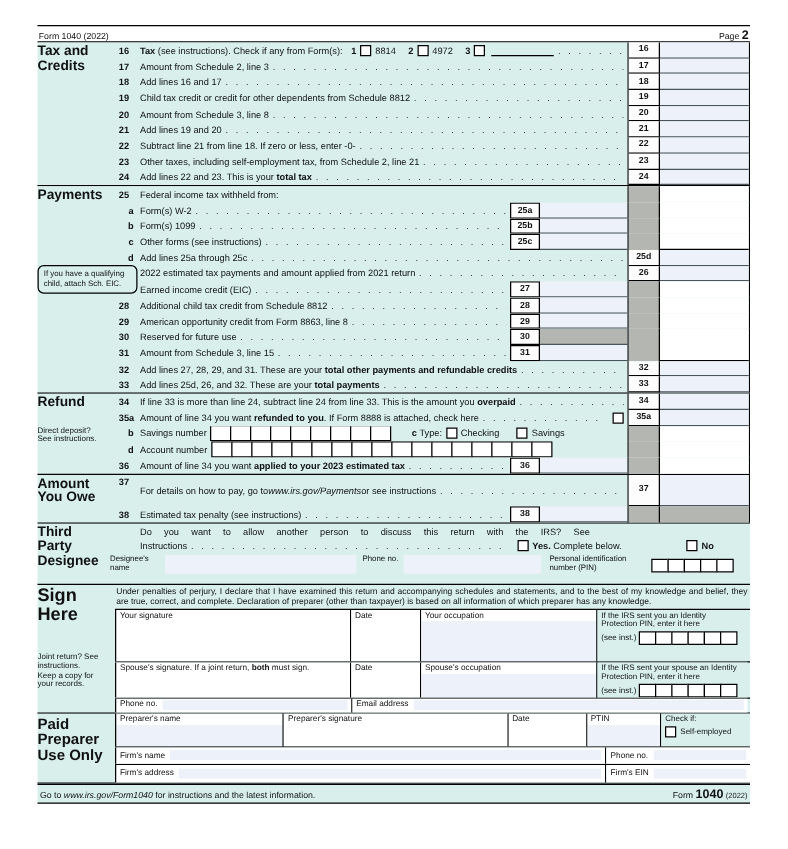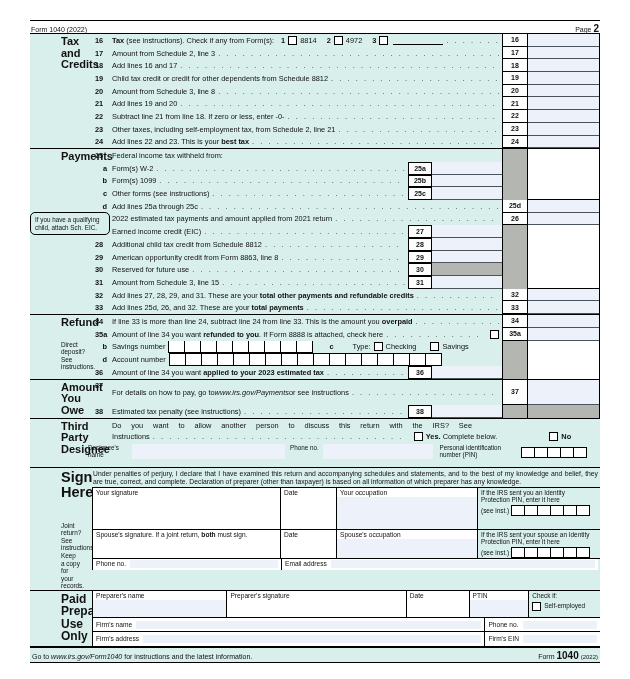--- a/index.html
+++ b/index.html
@@ -6,21 +6,21 @@
   .page{position:relative;width:630px;height:679px;background:#fff;overflow:hidden;
         font-family:"Liberation Sans",sans-serif;color:#111;}
   .form{position:absolute;left:30px;top:20px;width:570px;}
   
   .hdr{display:flex;justify-content:space-between;align-items:baseline;
        border-top:1px solid #000;font-size:7px;padding:2px 1px 1px 1px;height:9px;}
   .pgnum{font-size:10px;}
   .main{border-top:1.6px solid #000;}
   
   .section{display:flex;background:#d8efec;border-bottom:1.6px solid #000;}
-  .seclabel{width:58px;flex:none;font-weight:bold;font-size:11px;line-height:11.5px;padding-top:2px;box-sizing:border-box;padding-left:31px;}
+  .seclabel{width:58px;flex:none;font-weight:bold;font-size:11px;line-height:11.5px;padding-top:2px;box-sizing:border-box;}
   .seclabel.big{font-size:14.5px;line-height:15px;}
   .seclabel.mid{font-size:12px;line-height:12.5px;}
   .secnote{font-weight:normal;font-size:6.4px;line-height:7.6px;padding-right:8px;}
   .rows{flex:1;min-width:0;}
   
   .frow{height:12.7px;display:flex;align-items:center;font-size:7.4px;}
   .frow.two{height:25.4px;}
   .num{width:24px;flex:none;font-weight:bold;padding-left:7px;box-sizing:border-box;}
   .num.sub{padding-left:0;padding-right:5px;text-align:right;}
   .frow.two .num{align-self:flex-start;padding-top:1px;}
@@ -41,21 +41,21 @@
   .ifield{flex:none;width:70px;height:100%;background:#edf1f9;border-bottom:1px solid #49545c;box-sizing:border-box;}
   .ifield.grayfill{background:#b4b6b2;}
   .cb{flex:none;display:inline-block;width:7px;height:7px;border:1px solid #000;background:#fff;margin:0 3px;}
   .ckn{margin-left:7px;font-weight:bold;}
   .ckt{margin-right:3px;}
   .blank{flex:none;width:50px;height:8px;border-bottom:1px solid #000;margin-left:2px;}
   .boxes{display:flex;margin-left:4px;}
   .dbox{flex:none;width:15px;height:11px;border:1px solid #000;background:#fff;margin-left:-1px;box-sizing:content-box;}
   .dbox.pinbox{width:12px;height:9px;}
   .gapc{margin-left:16px;font-weight:bold;}
-  .gap2{margin-left:19px;}
+  .gap2{margin-left:2px;}
   .cksav{margin-left:14px;}
   
   .qcnote{position:absolute;left:0;top:192px;width:70px;border:1px solid #000;border-radius:5px;
           font-size:6.3px;line-height:7.6px;padding:3px 4px;background:#d8efec;z-index:2;}
   
   .tpc{flex:1;min-width:0;padding:2px 13px 2px 0;}
   .tpq1{font-size:7.4px;height:10px;width:360px;text-align:justify;text-align-last:justify;padding-left:24px;}
   .tpq2{font-size:7.4px;height:11px;display:flex;align-items:center;padding-left:24px;}
   .tpq2 .dots{max-width:255px;}
   .tpf{height:21px;display:flex;align-items:flex-start;padding-top:2px;}
@@ -205,21 +205,21 @@
                 <span class="dots">.&nbsp;&nbsp;&nbsp;.&nbsp;&nbsp;&nbsp;.&nbsp;&nbsp;&nbsp;.&nbsp;&nbsp;&nbsp;.&nbsp;&nbsp;&nbsp;.&nbsp;&nbsp;&nbsp;.&nbsp;&nbsp;&nbsp;.&nbsp;&nbsp;&nbsp;.&nbsp;&nbsp;&nbsp;.&nbsp;&nbsp;&nbsp;.&nbsp;&nbsp;&nbsp;.&nbsp;&nbsp;&nbsp;.&nbsp;&nbsp;&nbsp;.&nbsp;&nbsp;&nbsp;.&nbsp;&nbsp;&nbsp;.&nbsp;&nbsp;&nbsp;.&nbsp;&nbsp;&nbsp;.&nbsp;&nbsp;&nbsp;.&nbsp;&nbsp;&nbsp;.&nbsp;&nbsp;&nbsp;.&nbsp;&nbsp;&nbsp;.&nbsp;&nbsp;&nbsp;.&nbsp;&nbsp;&nbsp;.&nbsp;&nbsp;&nbsp;.&nbsp;&nbsp;&nbsp;.&nbsp;&nbsp;&nbsp;.&nbsp;&nbsp;&nbsp;.&nbsp;&nbsp;&nbsp;.&nbsp;&nbsp;&nbsp;.&nbsp;&nbsp;&nbsp;.&nbsp;&nbsp;&nbsp;.&nbsp;&nbsp;&nbsp;.&nbsp;&nbsp;&nbsp;.&nbsp;&nbsp;&nbsp;.&nbsp;&nbsp;&nbsp;.&nbsp;&nbsp;&nbsp;.&nbsp;&nbsp;&nbsp;.&nbsp;&nbsp;&nbsp;.&nbsp;&nbsp;&nbsp;.&nbsp;&nbsp;&nbsp;.&nbsp;&nbsp;&nbsp;.&nbsp;&nbsp;&nbsp;.&nbsp;&nbsp;&nbsp;.&nbsp;&nbsp;&nbsp;.&nbsp;&nbsp;&nbsp;.&nbsp;&nbsp;&nbsp;.&nbsp;&nbsp;&nbsp;.&nbsp;&nbsp;&nbsp;.&nbsp;&nbsp;&nbsp;.&nbsp;&nbsp;&nbsp;</span>
               </span>
               <span class="rightcol">
                 <span class="rlabel">23</span>
                 <span class="ramount"></span>
               </span>
             </div>
             <div class="frow">
               <span class="num">24</span>
               <span class="desc">
-                <span class="lbl">Add lines 22 and 23. This is your <b>best tax</b></span>
+                <span class="lbl">Add lines 22 and 23. This is your <b>total tax</b></span>
                 <span class="dots">.&nbsp;&nbsp;&nbsp;.&nbsp;&nbsp;&nbsp;.&nbsp;&nbsp;&nbsp;.&nbsp;&nbsp;&nbsp;.&nbsp;&nbsp;&nbsp;.&nbsp;&nbsp;&nbsp;.&nbsp;&nbsp;&nbsp;.&nbsp;&nbsp;&nbsp;.&nbsp;&nbsp;&nbsp;.&nbsp;&nbsp;&nbsp;.&nbsp;&nbsp;&nbsp;.&nbsp;&nbsp;&nbsp;.&nbsp;&nbsp;&nbsp;.&nbsp;&nbsp;&nbsp;.&nbsp;&nbsp;&nbsp;.&nbsp;&nbsp;&nbsp;.&nbsp;&nbsp;&nbsp;.&nbsp;&nbsp;&nbsp;.&nbsp;&nbsp;&nbsp;.&nbsp;&nbsp;&nbsp;.&nbsp;&nbsp;&nbsp;.&nbsp;&nbsp;&nbsp;.&nbsp;&nbsp;&nbsp;.&nbsp;&nbsp;&nbsp;.&nbsp;&nbsp;&nbsp;.&nbsp;&nbsp;&nbsp;.&nbsp;&nbsp;&nbsp;.&nbsp;&nbsp;&nbsp;.&nbsp;&nbsp;&nbsp;.&nbsp;&nbsp;&nbsp;.&nbsp;&nbsp;&nbsp;.&nbsp;&nbsp;&nbsp;.&nbsp;&nbsp;&nbsp;.&nbsp;&nbsp;&nbsp;.&nbsp;&nbsp;&nbsp;.&nbsp;&nbsp;&nbsp;.&nbsp;&nbsp;&nbsp;.&nbsp;&nbsp;&nbsp;.&nbsp;&nbsp;&nbsp;.&nbsp;&nbsp;&nbsp;.&nbsp;&nbsp;&nbsp;.&nbsp;&nbsp;&nbsp;.&nbsp;&nbsp;&nbsp;.&nbsp;&nbsp;&nbsp;.&nbsp;&nbsp;&nbsp;.&nbsp;&nbsp;&nbsp;.&nbsp;&nbsp;&nbsp;.&nbsp;&nbsp;&nbsp;.&nbsp;&nbsp;&nbsp;.&nbsp;&nbsp;&nbsp;</span>
               </span>
               <span class="rightcol">
                 <span class="rlabel">24</span>
                 <span class="ramount"></span>
               </span>
             </div>
           </div>
       </div>
 

